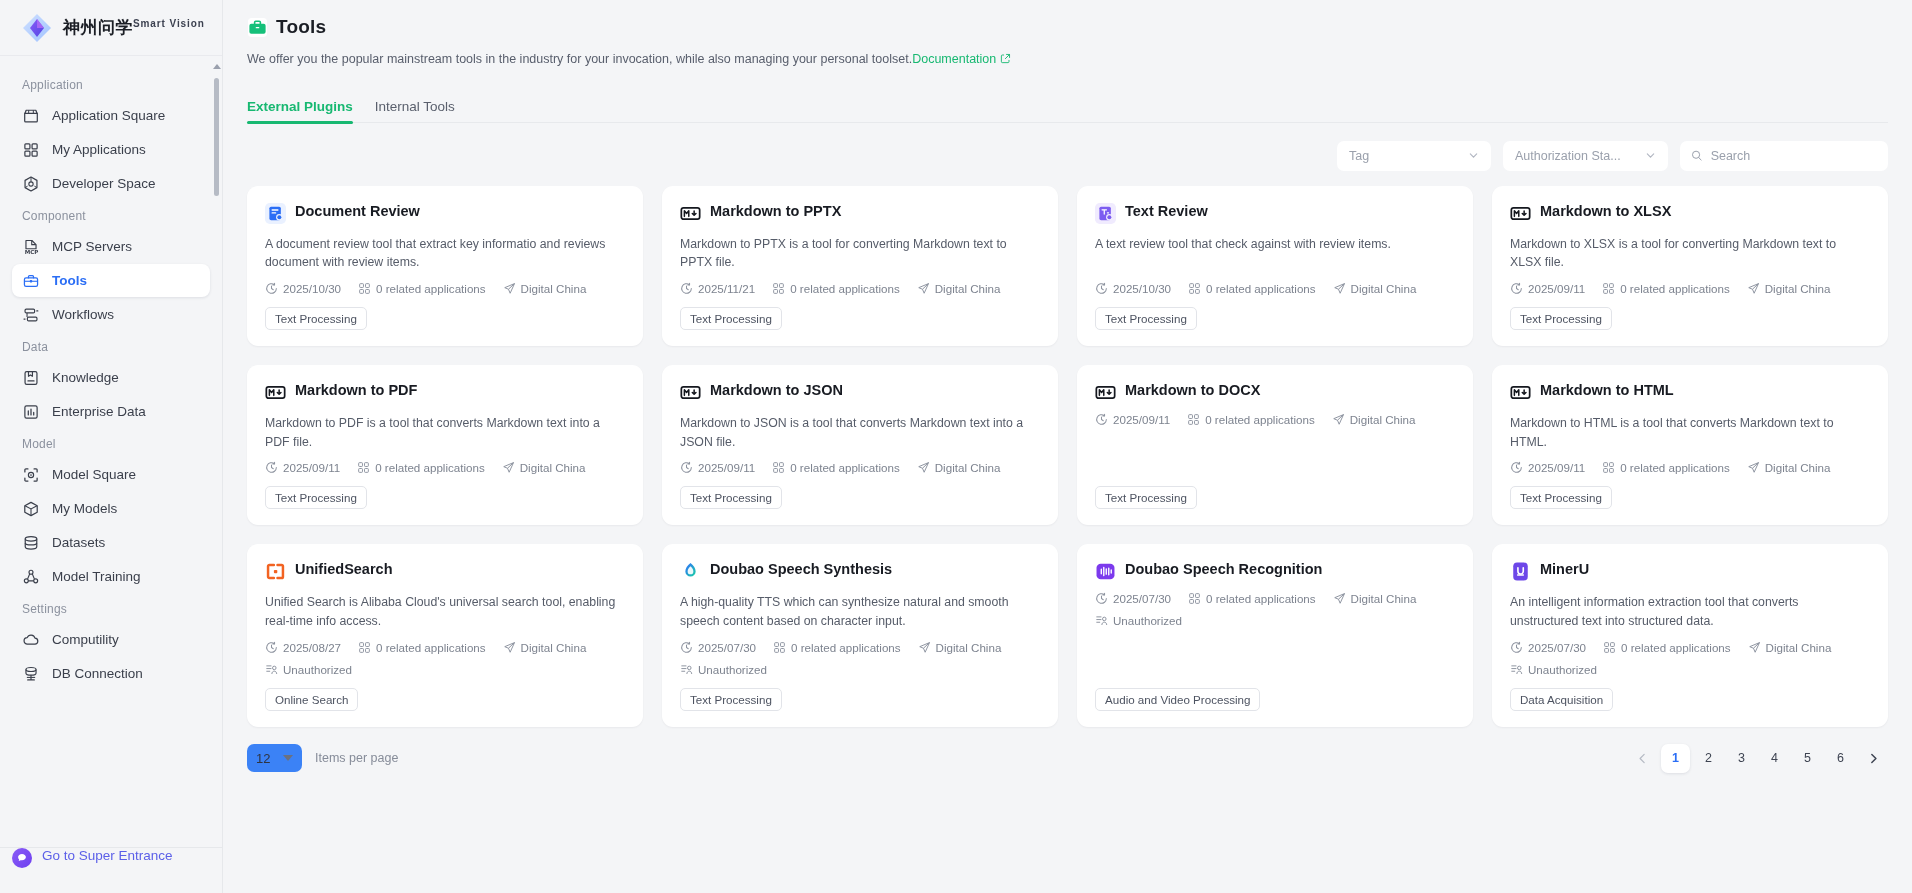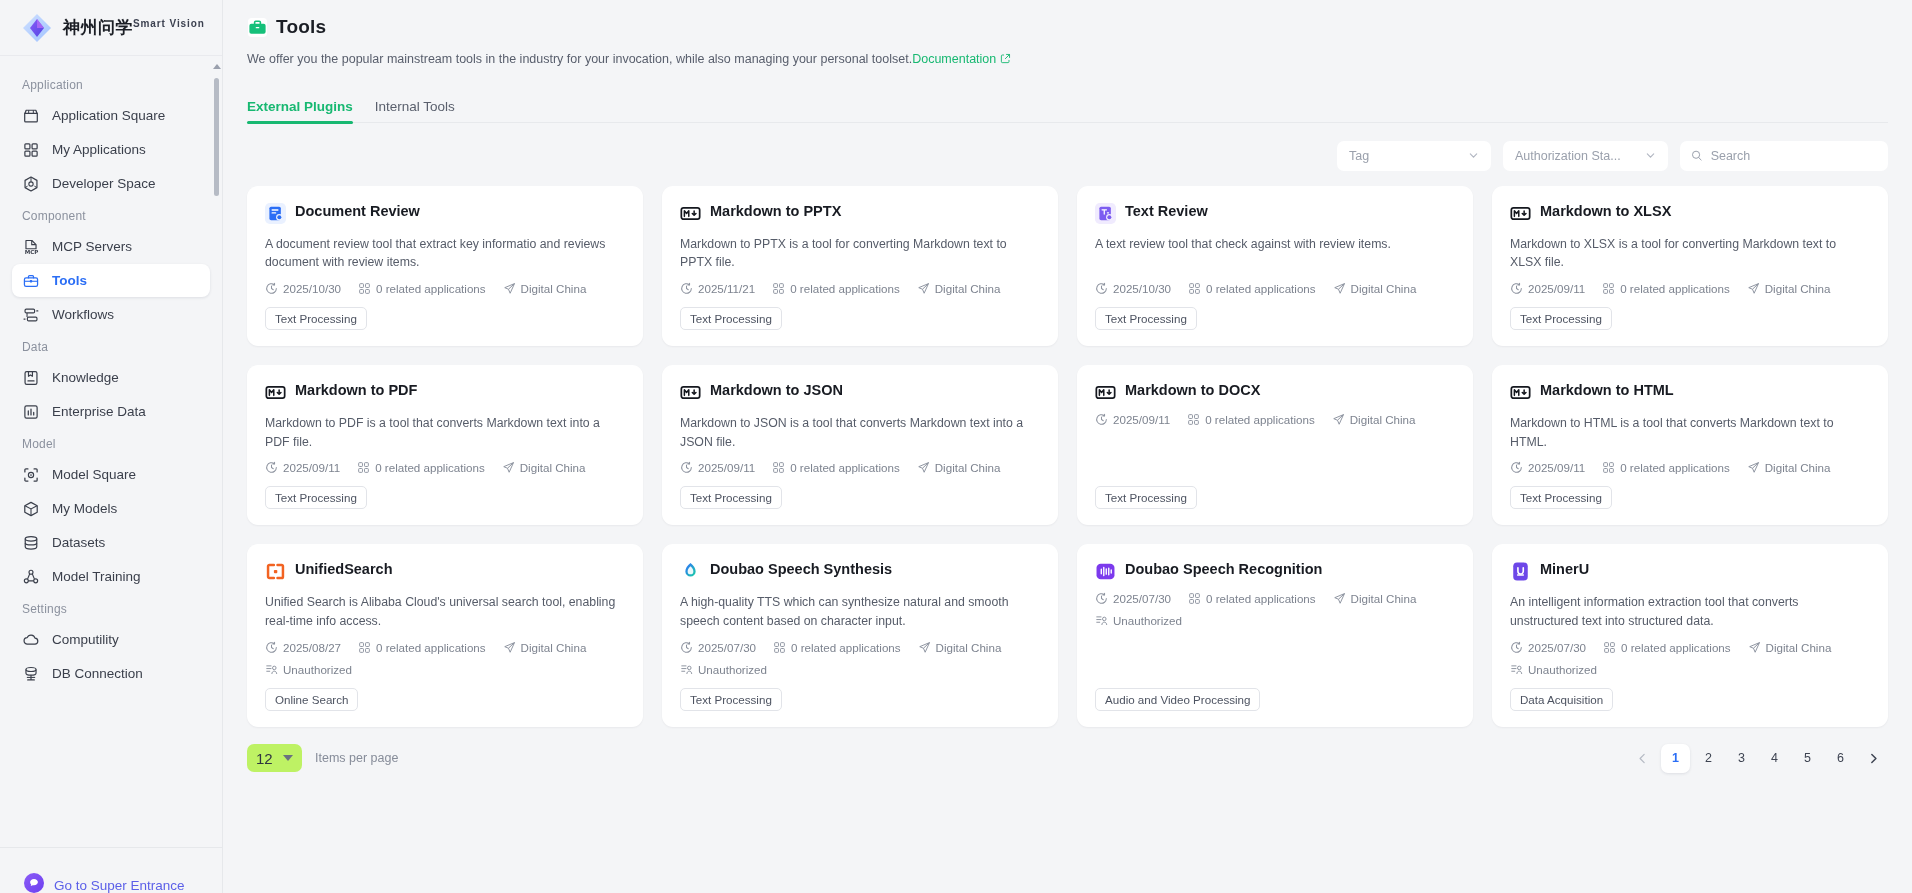--- a/index.html
+++ b/index.html
@@ -58,22 +58,22 @@
     border-left: 4px solid transparent; border-right: 4px solid transparent;
   }
   .scrollbar-arrow.up { top: 0; border-bottom: 5px solid #9aa0ad; }
   .scrollbar-thumb {
     position: absolute; left: 1px; top: 14px; width: 5px; height: 118px;
     background: #b6bbc5; border-radius: 3px;
   }
 
   .sidebar-footer {
     border-top: 1px solid #e6e8eb;
-    height: 46px; display: flex; align-items: flex-end;
-    gap: 10px; padding: 0 24px; cursor: pointer;
+    height: 46px; display: flex; align-items: flex-start;
+    gap: 10px; padding: 0 12px; cursor: pointer;
   }
   .super-badge {
     width: 20px; height: 20px; border-radius: 50%;
     background: linear-gradient(135deg,#8b5cf6,#6d3ff0);
     display: flex; align-items: center; justify-content: center;
     flex: 0 0 20px;
   }
   .super-label { font-size: 13.5px; color: #5b5fe8; font-weight: 500; }
 
   
@@ -158,23 +158,23 @@
     padding: 4px 9px; font-size: 11.6px; color: #4d5361; background: #fff;
   }
 
   
   .pagination-bar {
     display: flex; align-items: center; justify-content: space-between;
     margin-top: 17px; padding-bottom: 18px;
   }
   .per-page { display: flex; align-items: center; gap: 13px; }
   .per-page-select {
-    background: #bef264; border-radius: 7px; height: 28px; width: 55px;
+    background: #3b82f6; border-radius: 7px; height: 28px; width: 55px;
     display: flex; align-items: center; justify-content: space-between;
-    padding: 0 9px; font-size: 15px; color: #2f3440; cursor: pointer;
+    padding: 0 9px; font-size: 13px; color: #2f3440; cursor: pointer;
   }
   .caret-down { width: 0; height: 0; border-left: 5px solid transparent;
     border-right: 5px solid transparent; border-top: 6px solid #6b7180; }
   .per-page-label { font-size: 12.5px; color: #868c99; }
   .pager { display: flex; align-items: center; gap: 4px; }
   .pager-btn {
     min-width: 29px; height: 29px; border-radius: 7px;
     display: flex; align-items: center; justify-content: center;
     font-size: 12.5px; color: #3e4452; cursor: pointer; padding: 0 6px;
   }

